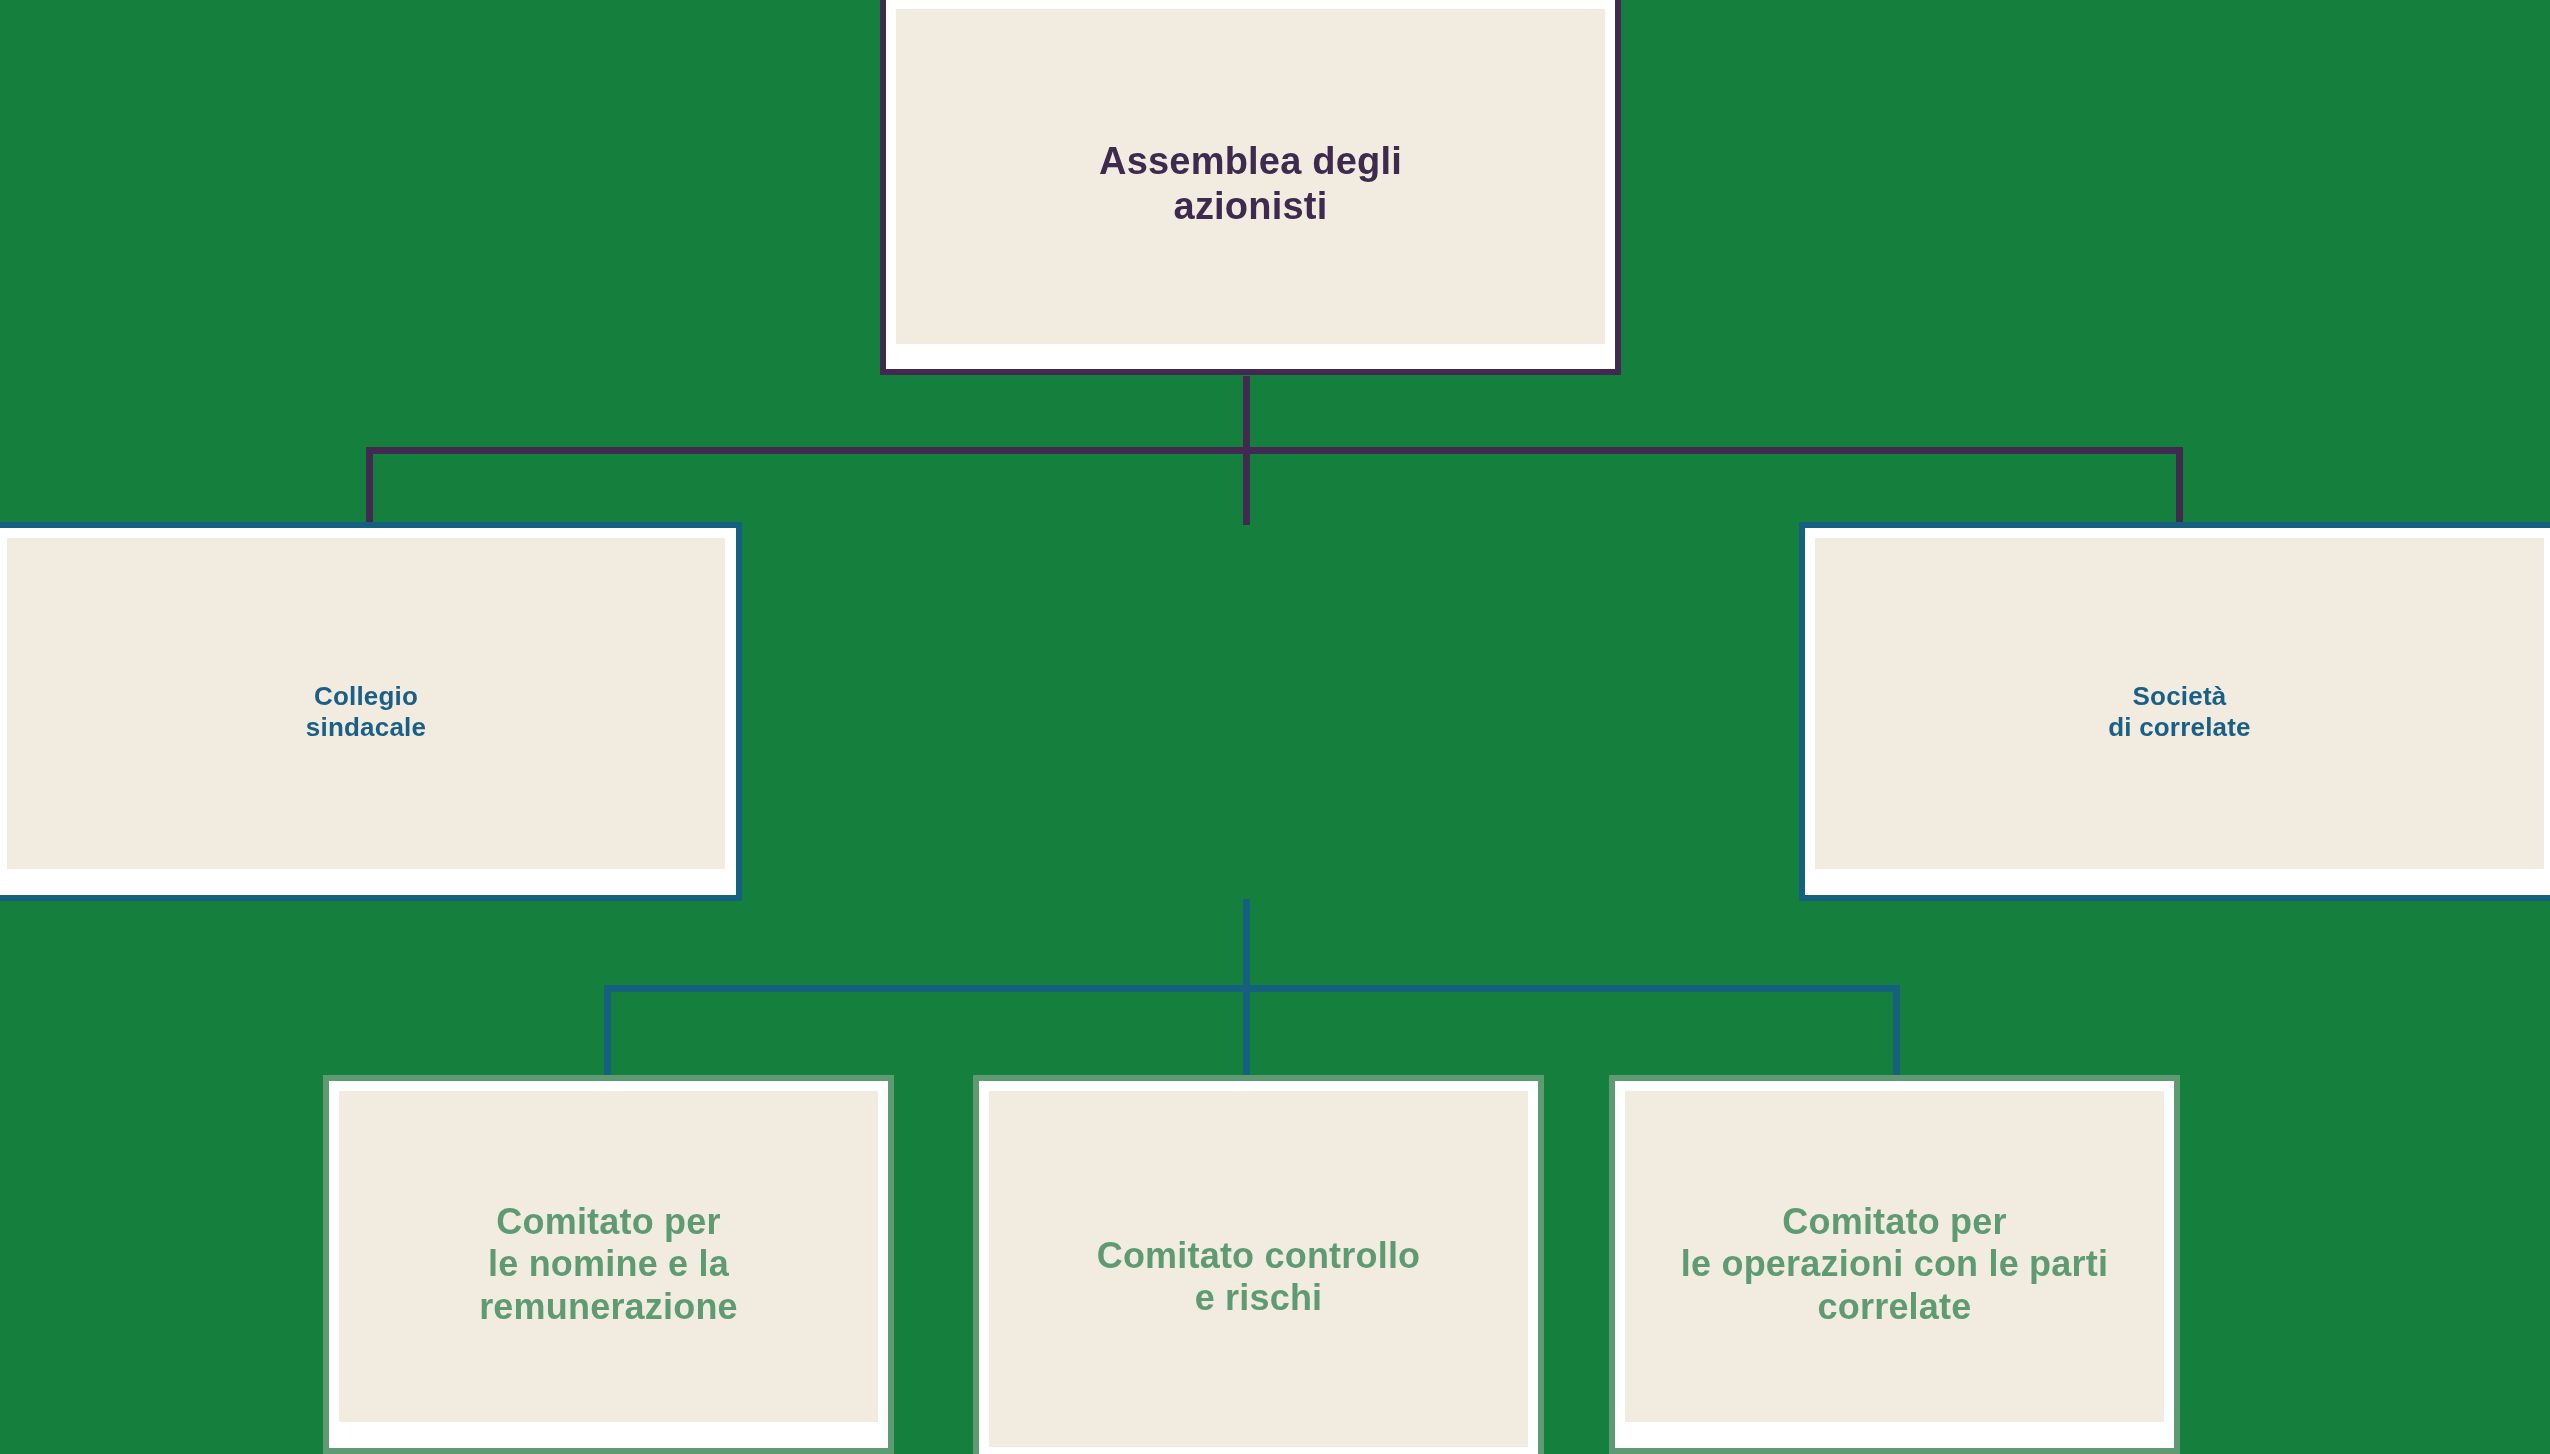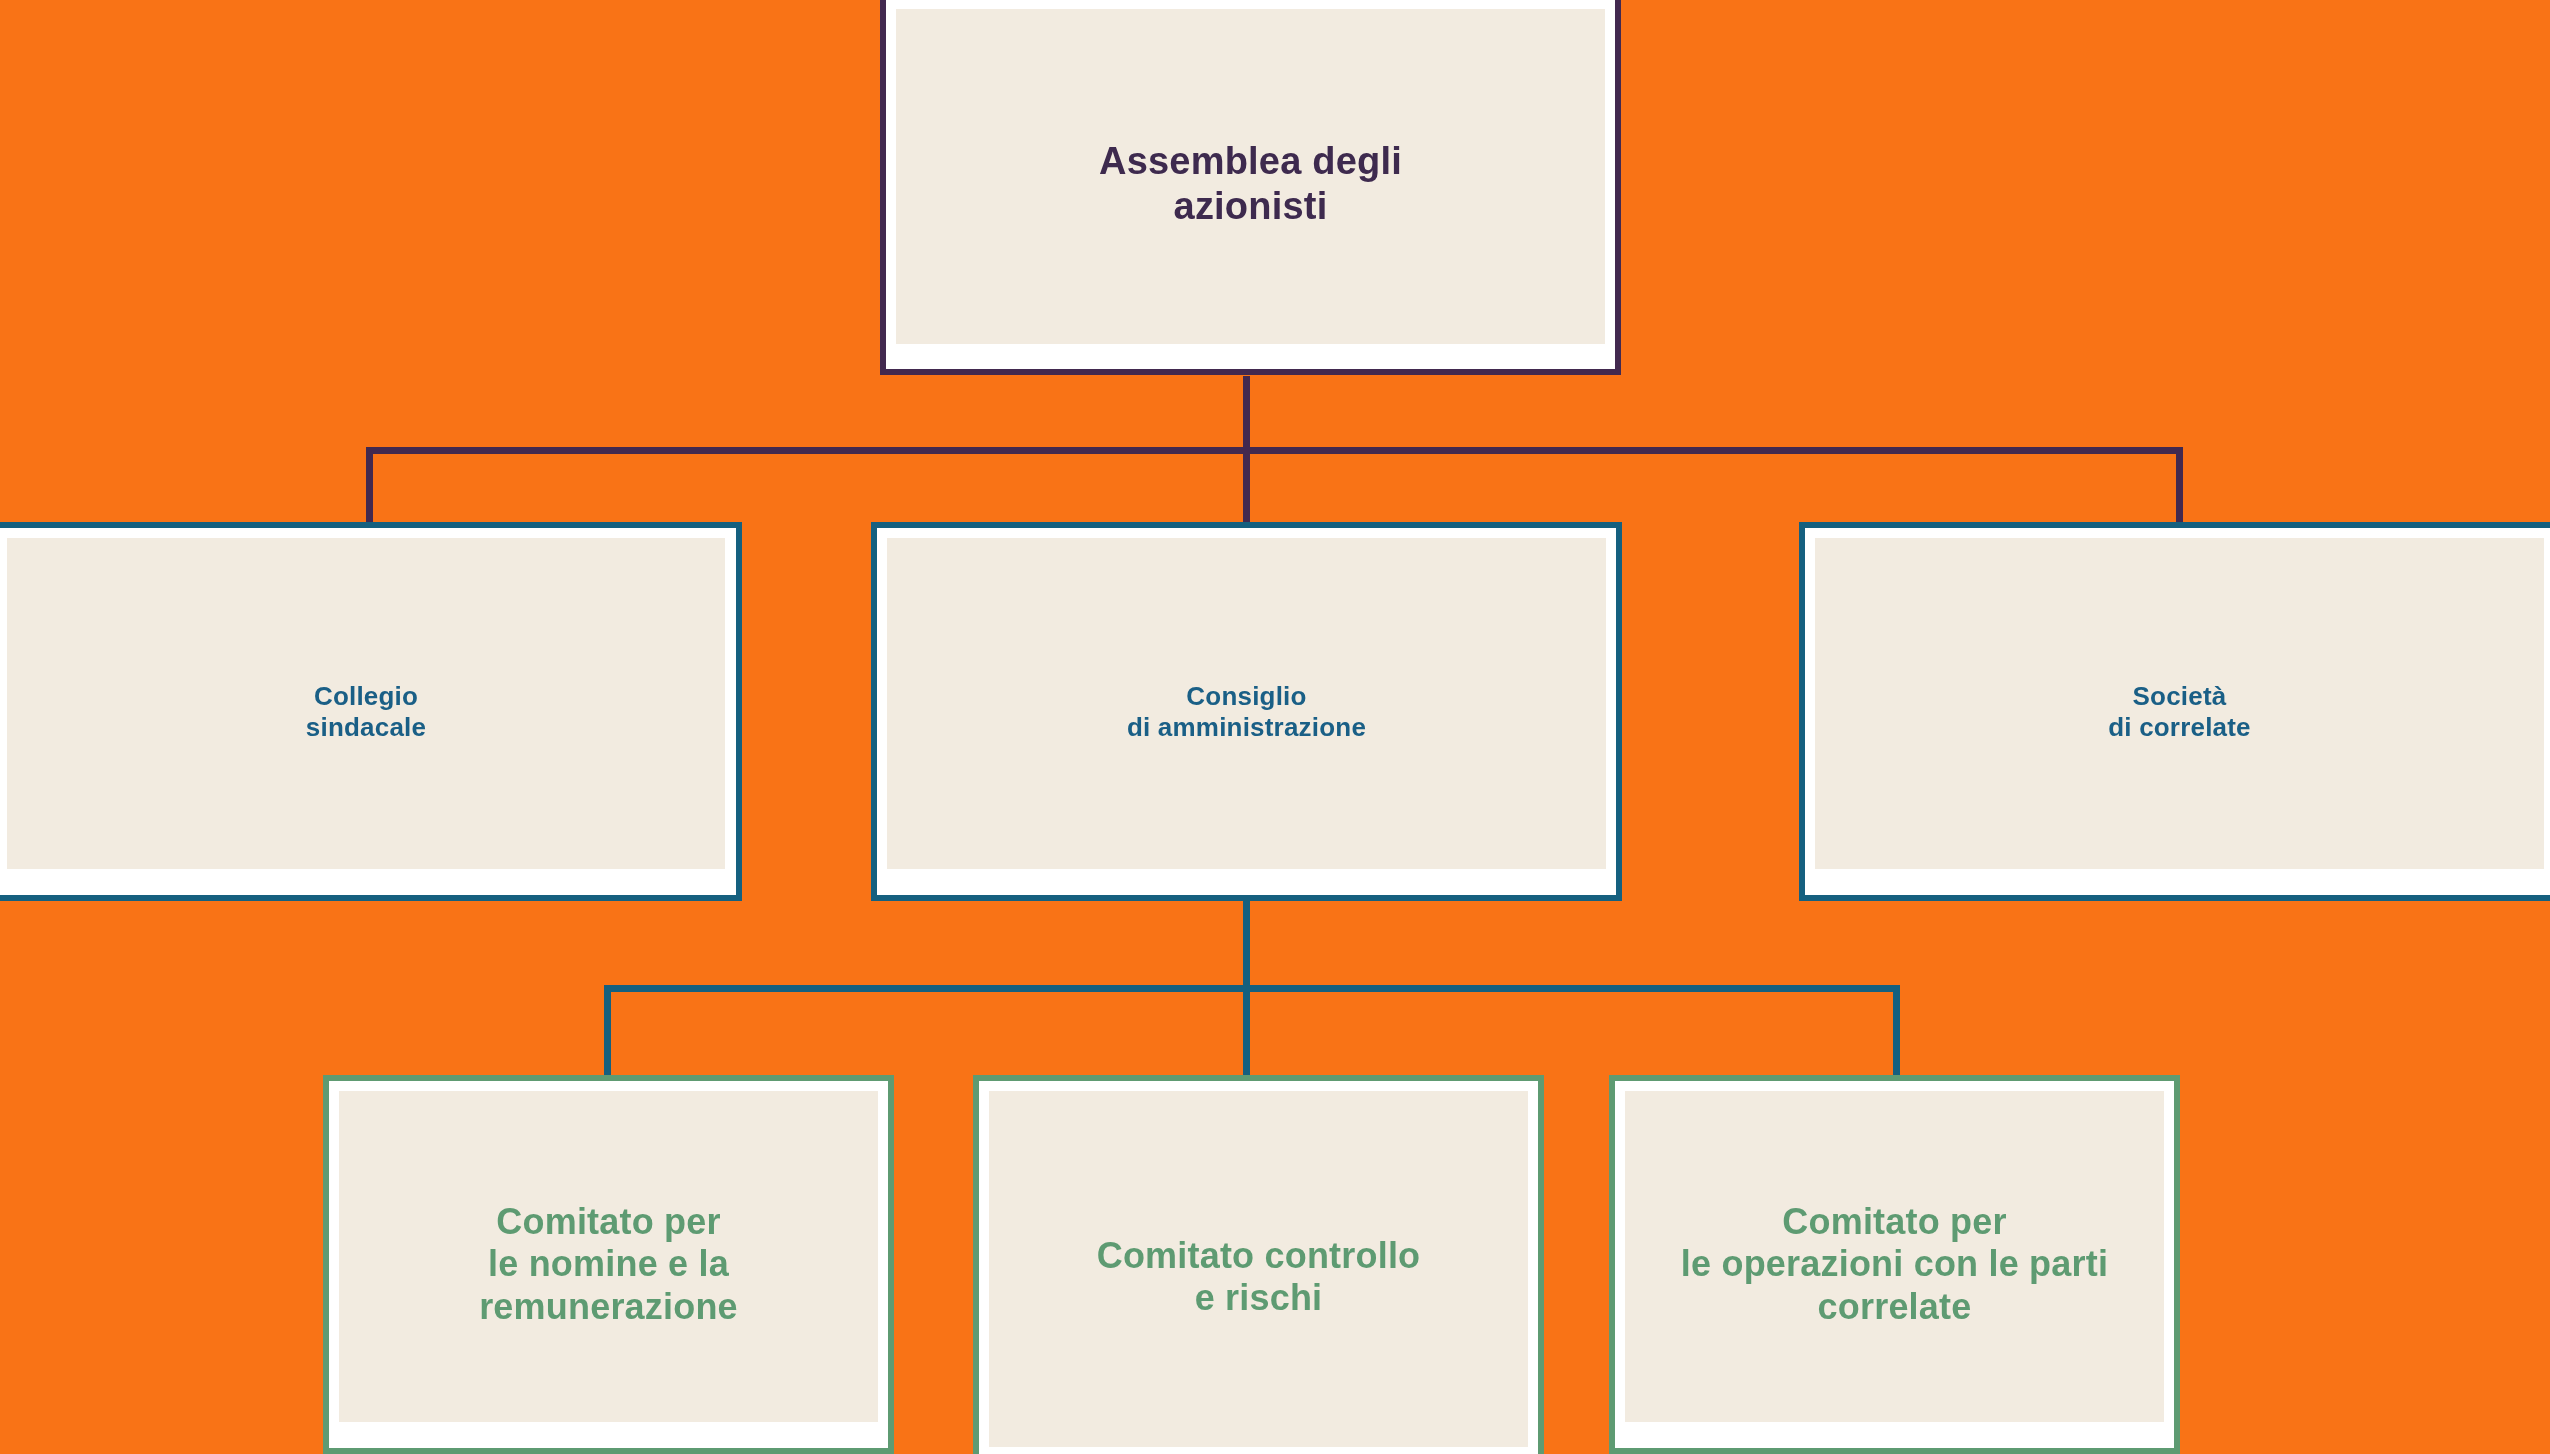--- a/index.html
+++ b/index.html
@@ -8,21 +8,21 @@
     padding: 0;
     background: #ffffff;
   }
   body {
     font-family: "Liberation Sans", sans-serif;
   }
   #chart-root {
     position: relative;
     width: 2550px;
     height: 1454px;
-    background: #f97316;
+    background: #15803d;
     overflow: hidden;
   }
 
   
   .node {
     position: absolute;
     box-sizing: border-box;
     background: #ffffff;
     display: flex;
     align-items: center;
@@ -86,25 +86,20 @@
     <div class="label">Assemblea degli
 azionisti</div>
   </div>
 
   <div class="node level-2" style="left:-9.5px; top:522px; width:751px; height:379px;">
     <div class="inner" style="left:10.4px; top:10.4px; right:10.4px; bottom:25.6px;"></div>
     <div class="label">Collegio
 sindacale</div>
   </div>
 
-  <div class="node level-2" style="left:871px; top:522px; width:751px; height:379px;">
-    <div class="inner" style="left:10.4px; top:10.4px; right:10.4px; bottom:25.6px;"></div>
-    <div class="label">Consiglio
-di amministrazione</div>
-  </div>
 
   <div class="node level-2" style="left:1799px; top:522px; width:761px; height:379px;">
     <div class="inner" style="left:10.4px; top:10.4px; right:10.4px; bottom:25.6px;"></div>
     <div class="label">Società
 di correlate</div>
   </div>
 
   <div class="node level-3" style="left:323px; top:1075px; width:571px; height:379px;">
     <div class="inner" style="left:10.4px; top:10.4px; right:10.4px; bottom:25.6px;"></div>
     <div class="label">Comitato per

